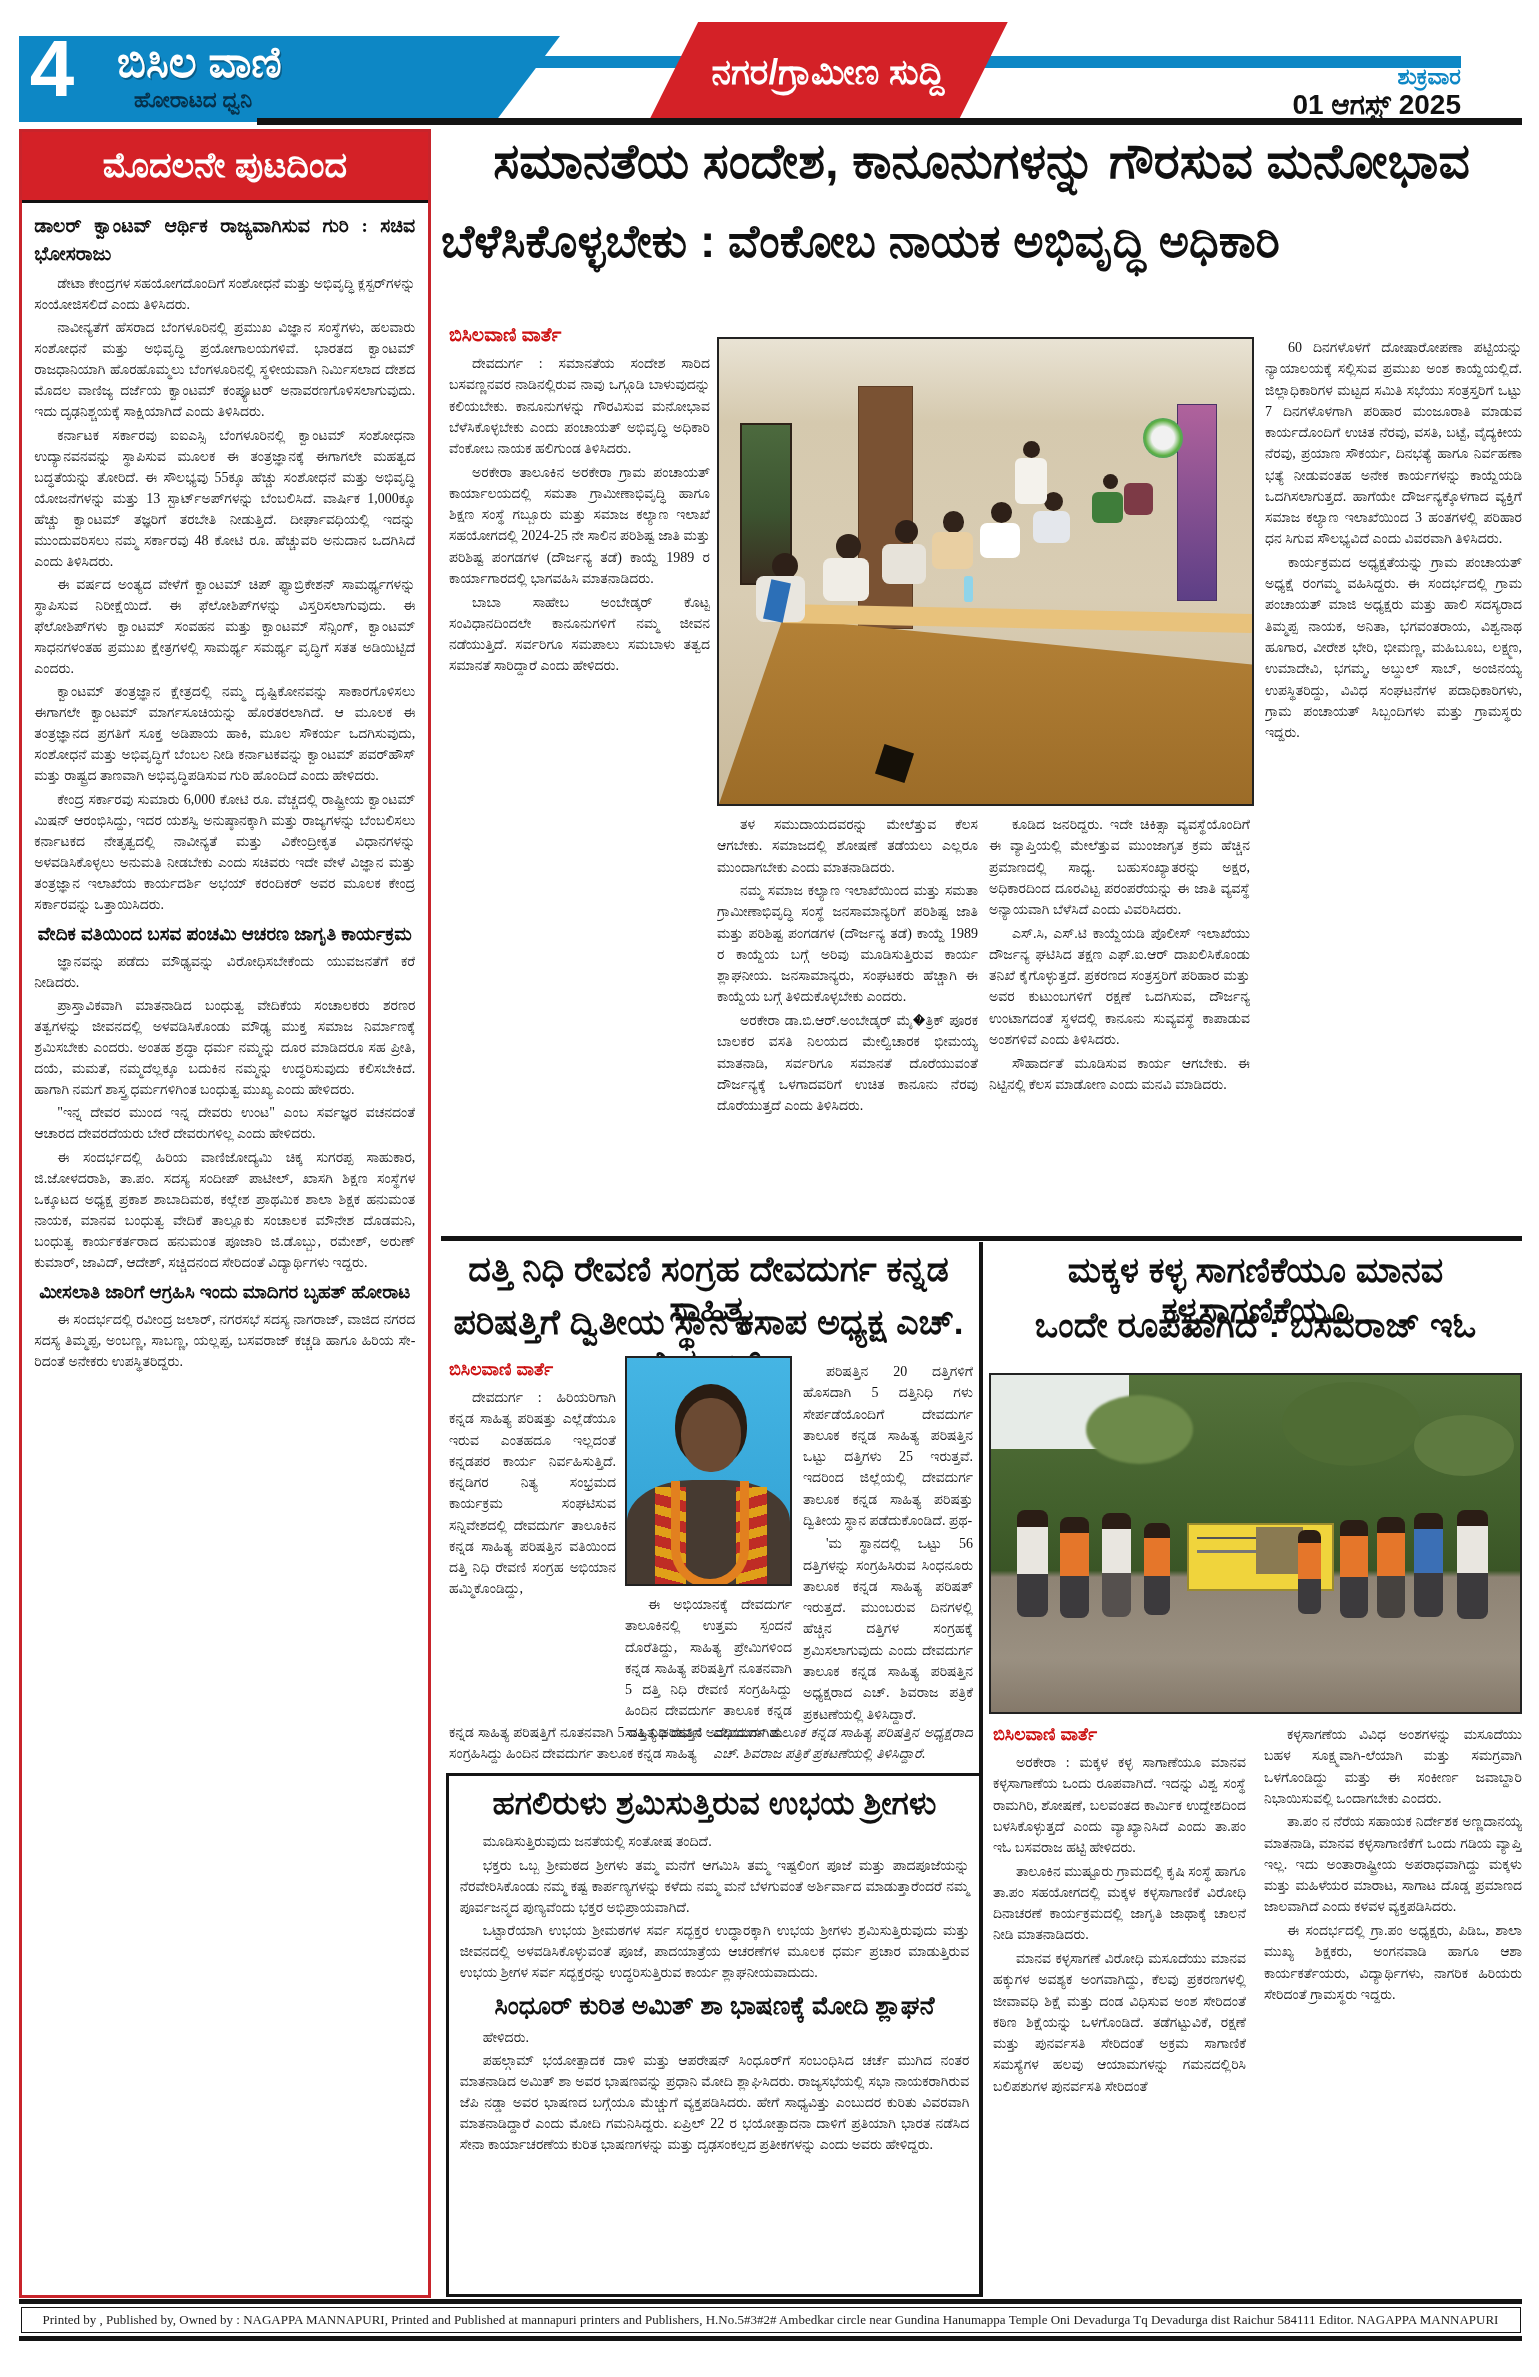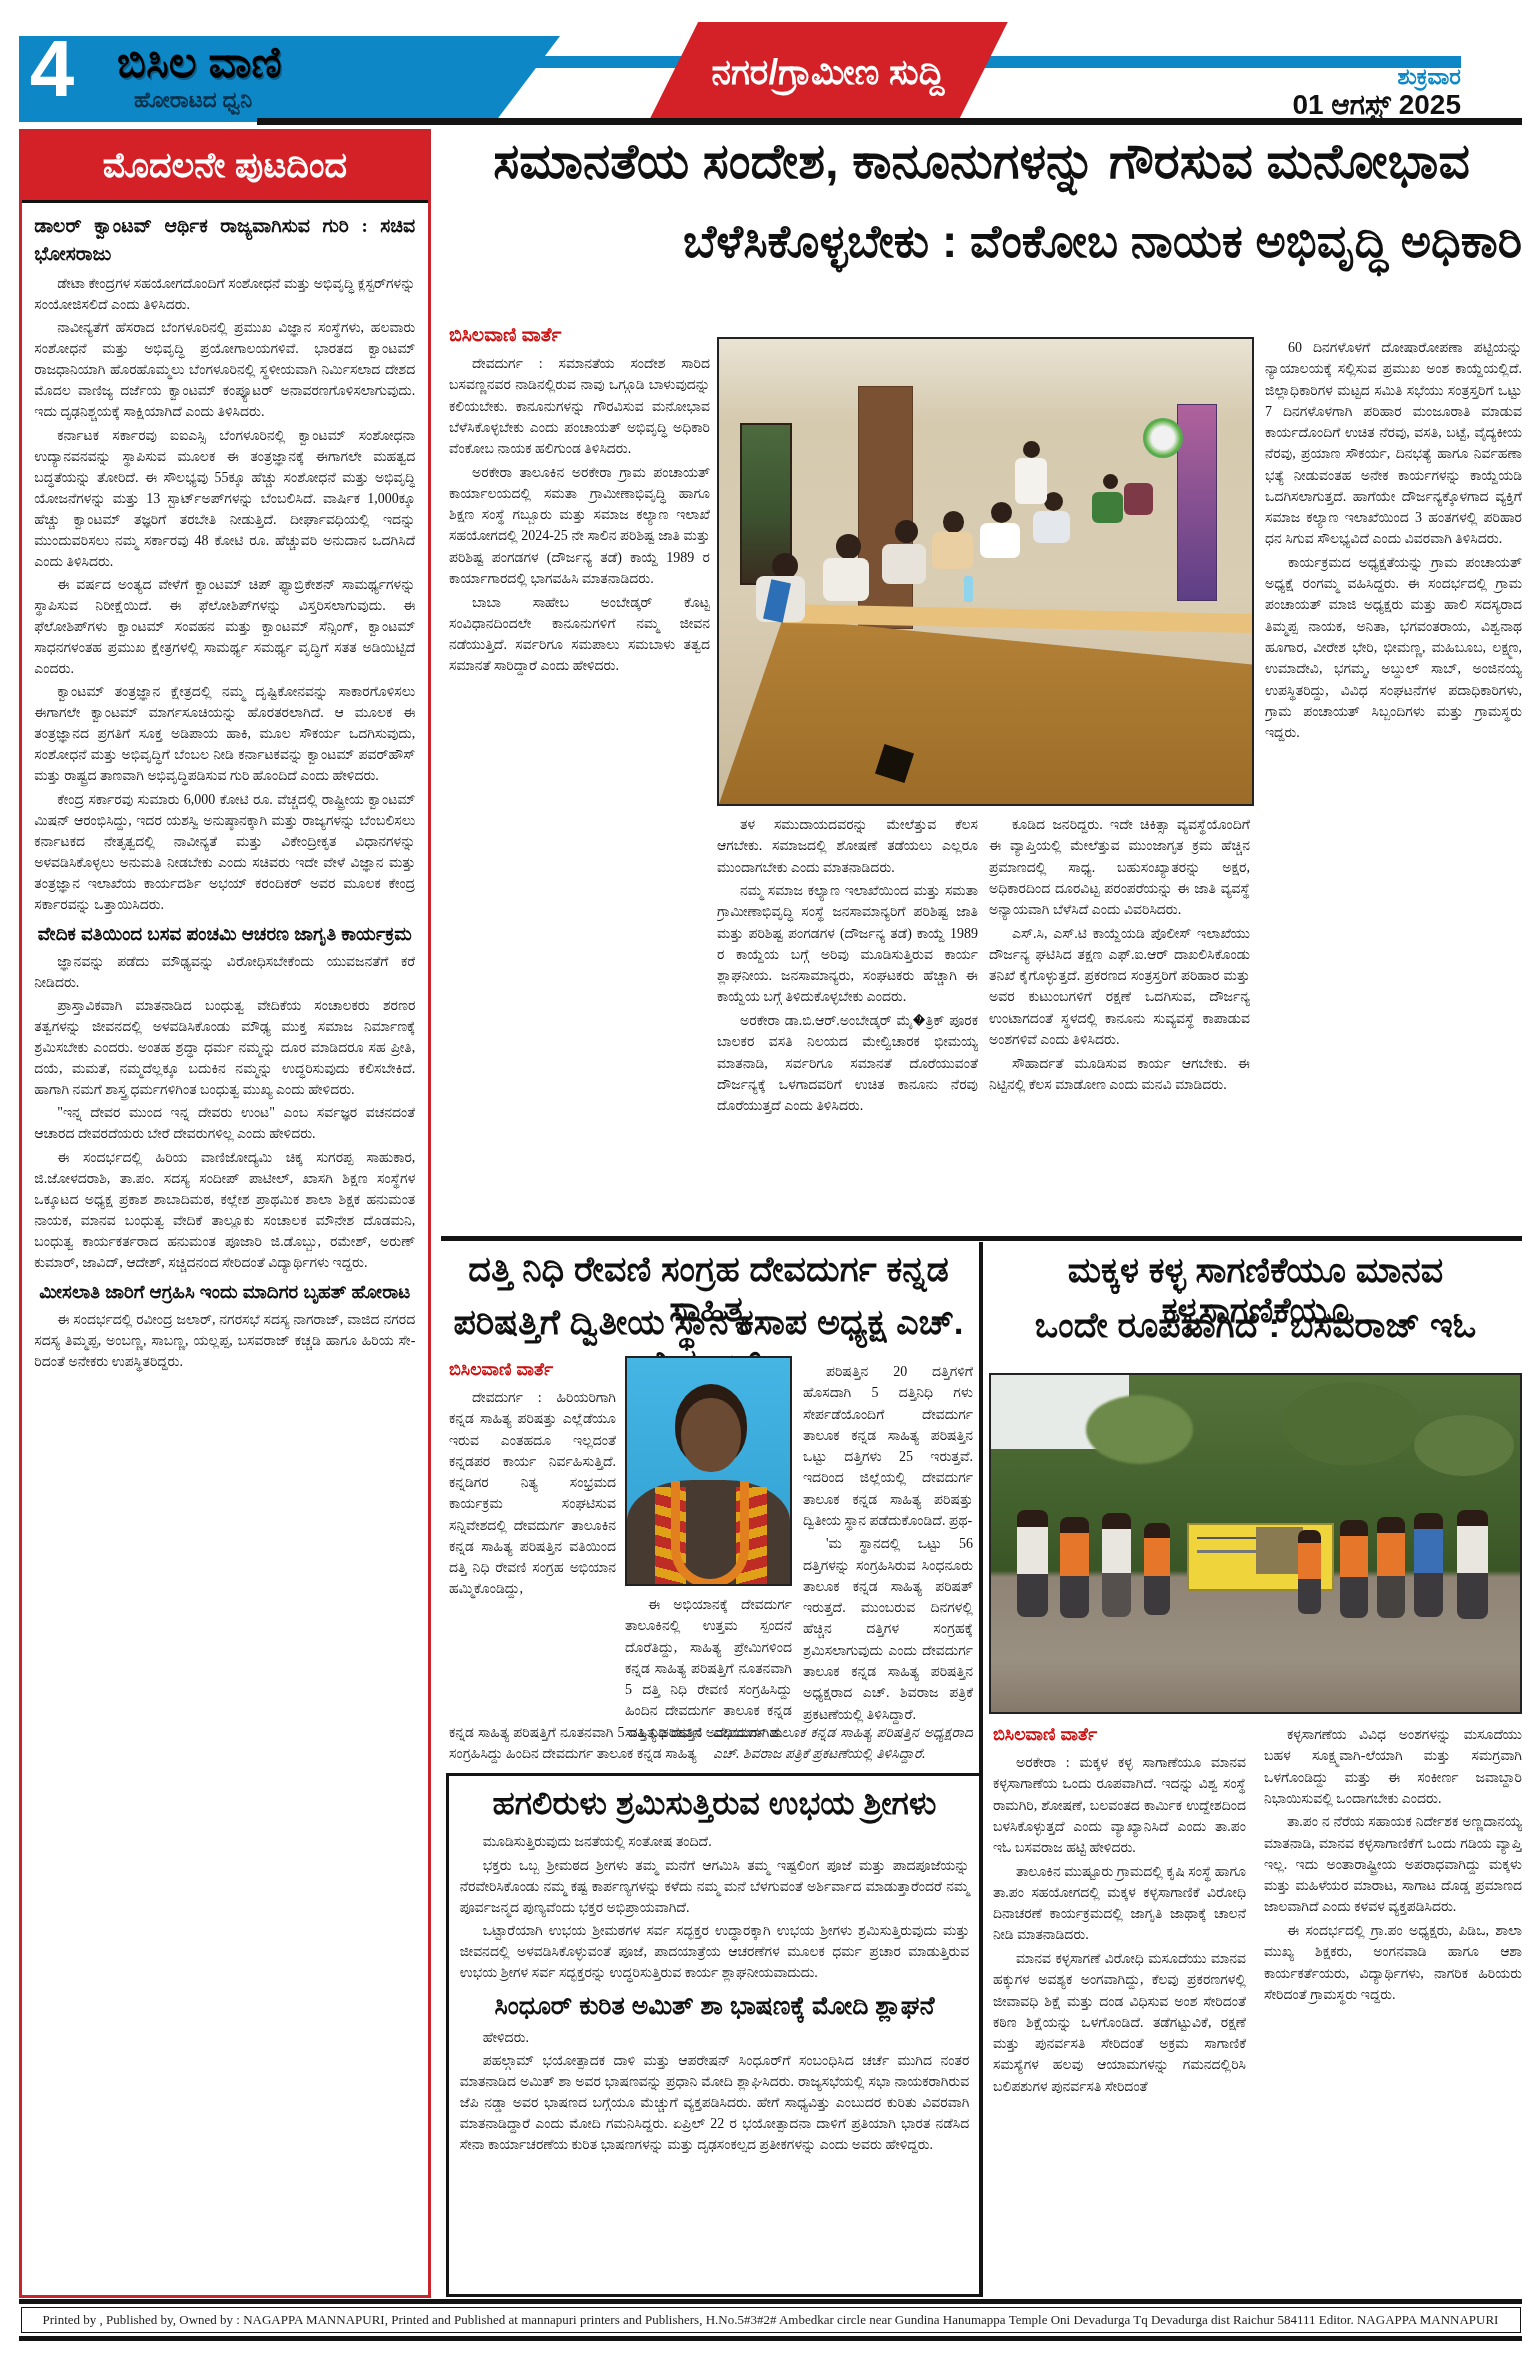--- a/index.html
+++ b/index.html
@@ -4,21 +4,21 @@
 <style>
   html,body{margin:0;padding:0;background:#f2f2f2;}
   .page{position:relative;width:1540px;height:2377px;background:#ffffff;overflow:hidden;
         font-family:"Liberation Serif", serif;color:#111;}
   
   .mast-banner{position:absolute;left:19px;top:36px;width:541px;height:86px;background:#0d87c5;
                clip-path:polygon(0 0,100% 0,88% 100%,0 100%);}
   .page-num{position:absolute;left:10.7px;top:-10.7px;font-family:"Liberation Sans",sans-serif;
             font-weight:bold;font-size:80px;color:#fff;line-height:1.1;}
   .paper-name{position:absolute;left:98px;top:1.5px;font-family:"Liberation Sans",sans-serif;
-              font-weight:bold;font-size:43px;color:#000000;text-shadow:1.5px 1.5px 0 #0a5d88;}
+              font-weight:bold;font-size:43px;color:#ffffff;text-shadow:1.5px 1.5px 0 #0a5d88;}
   .paper-tag{position:absolute;left:115px;top:52px;font-family:"Liberation Sans",sans-serif;
              font-weight:bold;font-size:21.5px;color:#06304a;}
   .top-stripe{position:absolute;left:529px;top:56px;width:932px;height:12.3px;background:#0d87c5;}
   .section-banner{position:absolute;left:648px;top:21.5px;width:360px;height:101px;background:#d42127;
                   clip-path:polygon(14% 0,100% 0,86% 100%,0 100%);display:flex;align-items:center;justify-content:center;}
   .section-banner span{font-family:"Liberation Sans",sans-serif;font-weight:bold;font-size:35px;color:#fff;}
   .date-block{position:absolute;left:1227px;top:64px;width:234px;text-align:right;line-height:1.15;}
   .weekday{font-family:"Liberation Sans",sans-serif;font-weight:bold;font-size:22px;color:#0d87c5;}
   .date{font-family:"Liberation Sans",sans-serif;font-weight:bold;font-size:28px;color:#111;}
   .header-rule{position:absolute;left:257px;top:118px;width:1265px;height:7px;background:#141414;}
@@ -27,21 +27,21 @@
   .fp-tag{position:absolute;left:-3.1px;top:-3.1px;width:412px;height:74px;background:#d42127;border:3.8px solid #111;
           box-sizing:border-box;display:flex;align-items:center;justify-content:center;}
   .fp-tag span{font-family:"Liberation Sans",sans-serif;font-weight:bold;font-size:35px;color:#fff;}
   .left-text{position:absolute;left:12.3px;top:80px;width:381px;height:2071px;overflow:hidden;text-align:justify;}
   .lead-line{font-weight:bold;font-size:19px;line-height:1.45;margin:0 0 6.1px 0;}
   .para{font-size:14px;line-height:1.5;text-indent:23px;margin:0 0 2.3px 0;}
   .subhead{font-family:"Liberation Sans",sans-serif;font-weight:bold;font-size:18.4px;text-align:center;margin:7.7px 0 4.6px 0;line-height:1.3;}
   
   .headline1{position:absolute;left:441px;top:135px;width:1081px;text-align:center;
              font-family:"Liberation Sans",sans-serif;font-weight:bold;font-size:49px;line-height:1.1;}
-  .headline2{position:absolute;left:441px;top:216px;width:1081px;text-align:right;
+  .headline2{position:absolute;left:441px;top:216px;width:1081px;text-align:left;
              font-family:"Liberation Sans",sans-serif;font-weight:bold;font-size:46px;line-height:1.1;}
   .byline{position:absolute;font-family:"Liberation Sans",sans-serif;font-weight:bold;font-size:19px;color:#cc1111;}
   .newscol{position:absolute;text-align:justify;overflow:hidden;}
   .newscol .para{font-size:14px;line-height:1.52;}
   
   .photo{position:absolute;border:2.3px solid #222;box-sizing:border-box;overflow:hidden;}
   .shape{position:absolute;}
   
   .mid-rule{position:absolute;left:441px;top:1236px;width:1081px;height:5.4px;background:#141414;}
   .vert-rule{position:absolute;left:979px;top:1242px;width:3.8px;height:1055px;background:#141414;}

